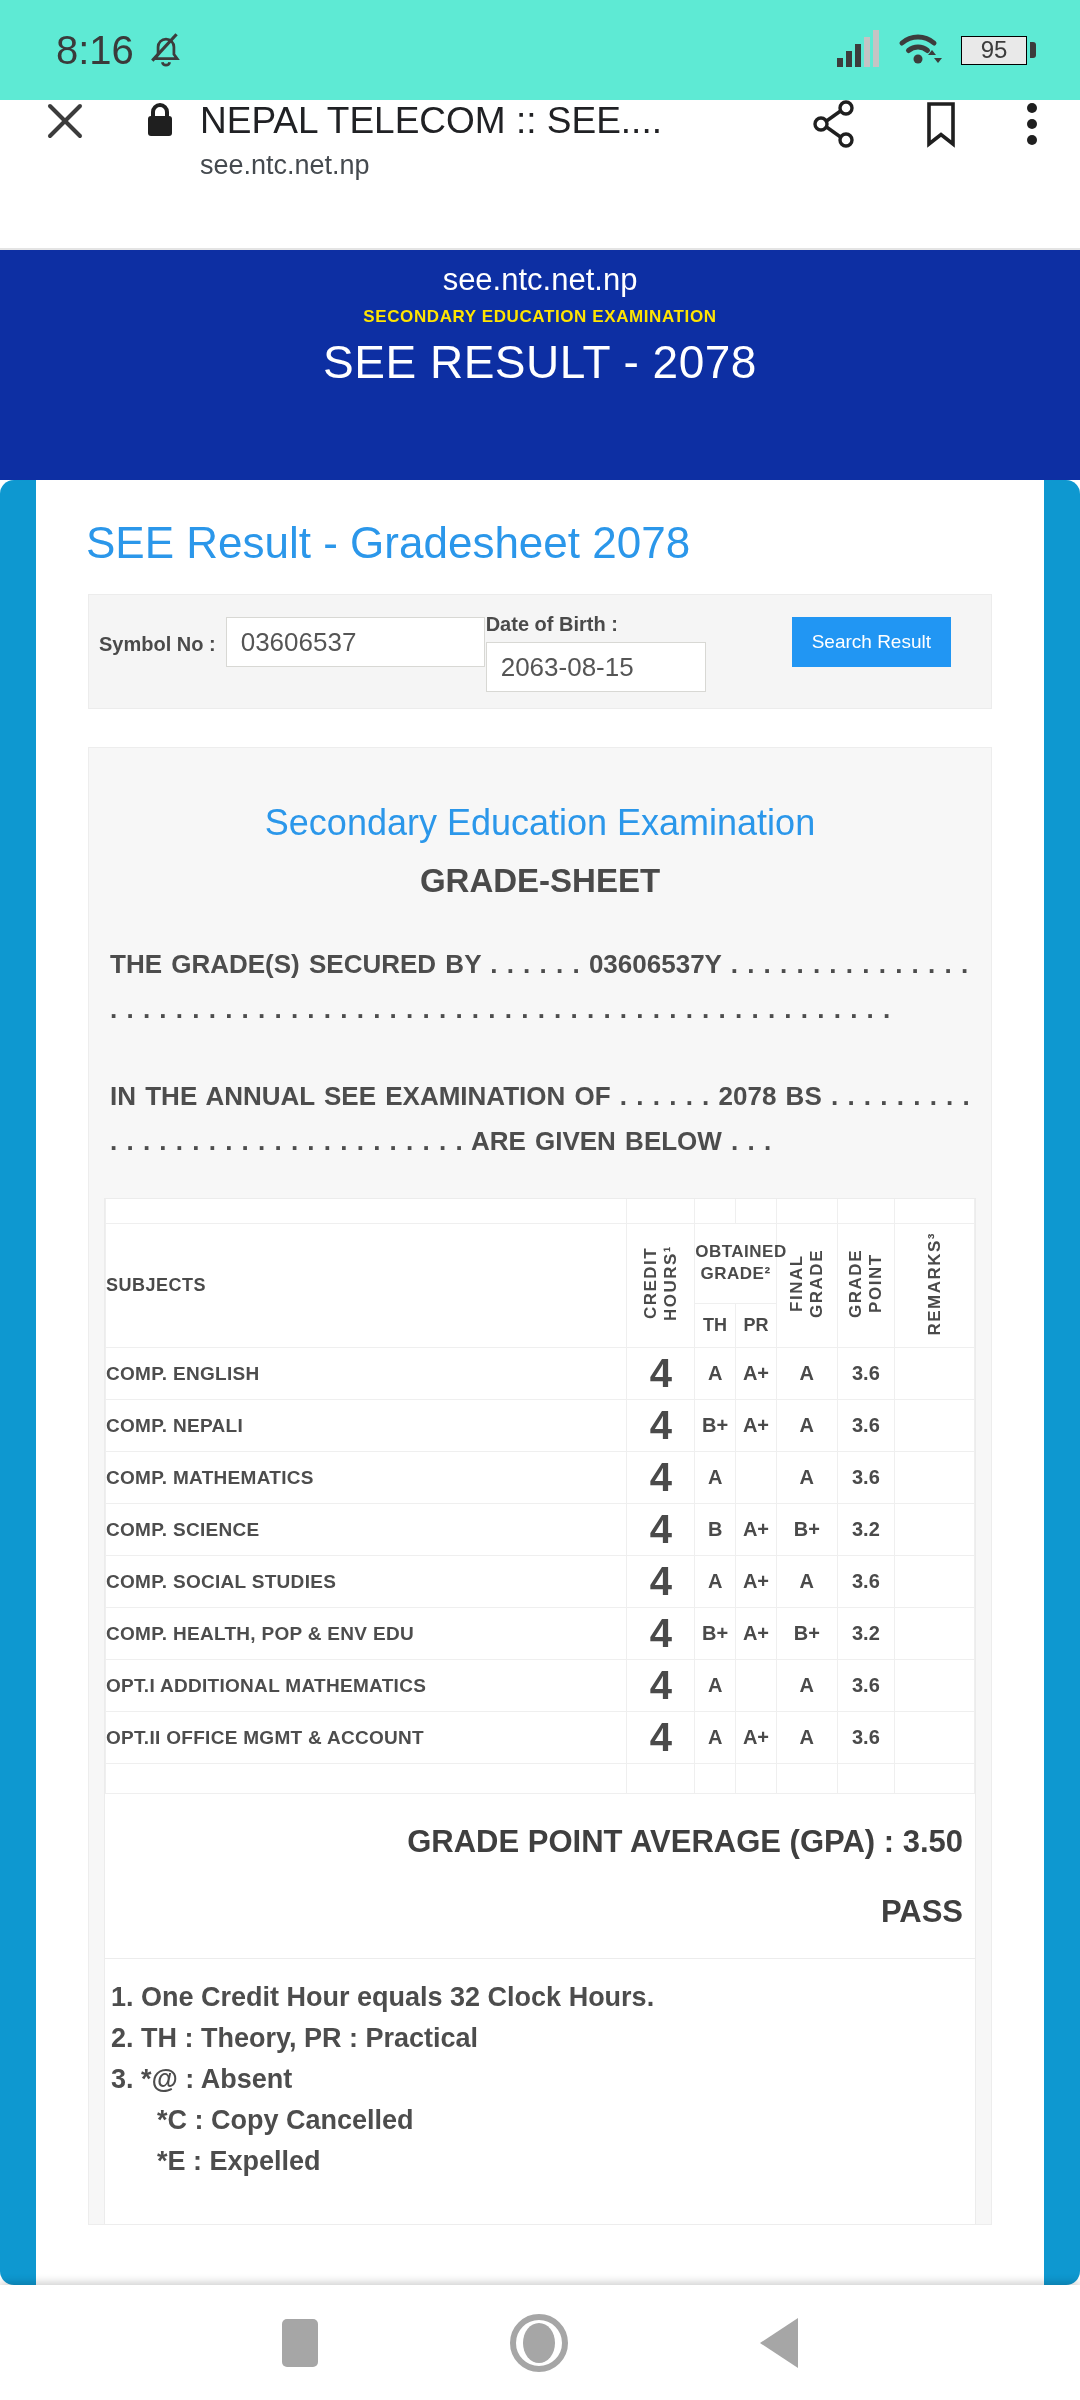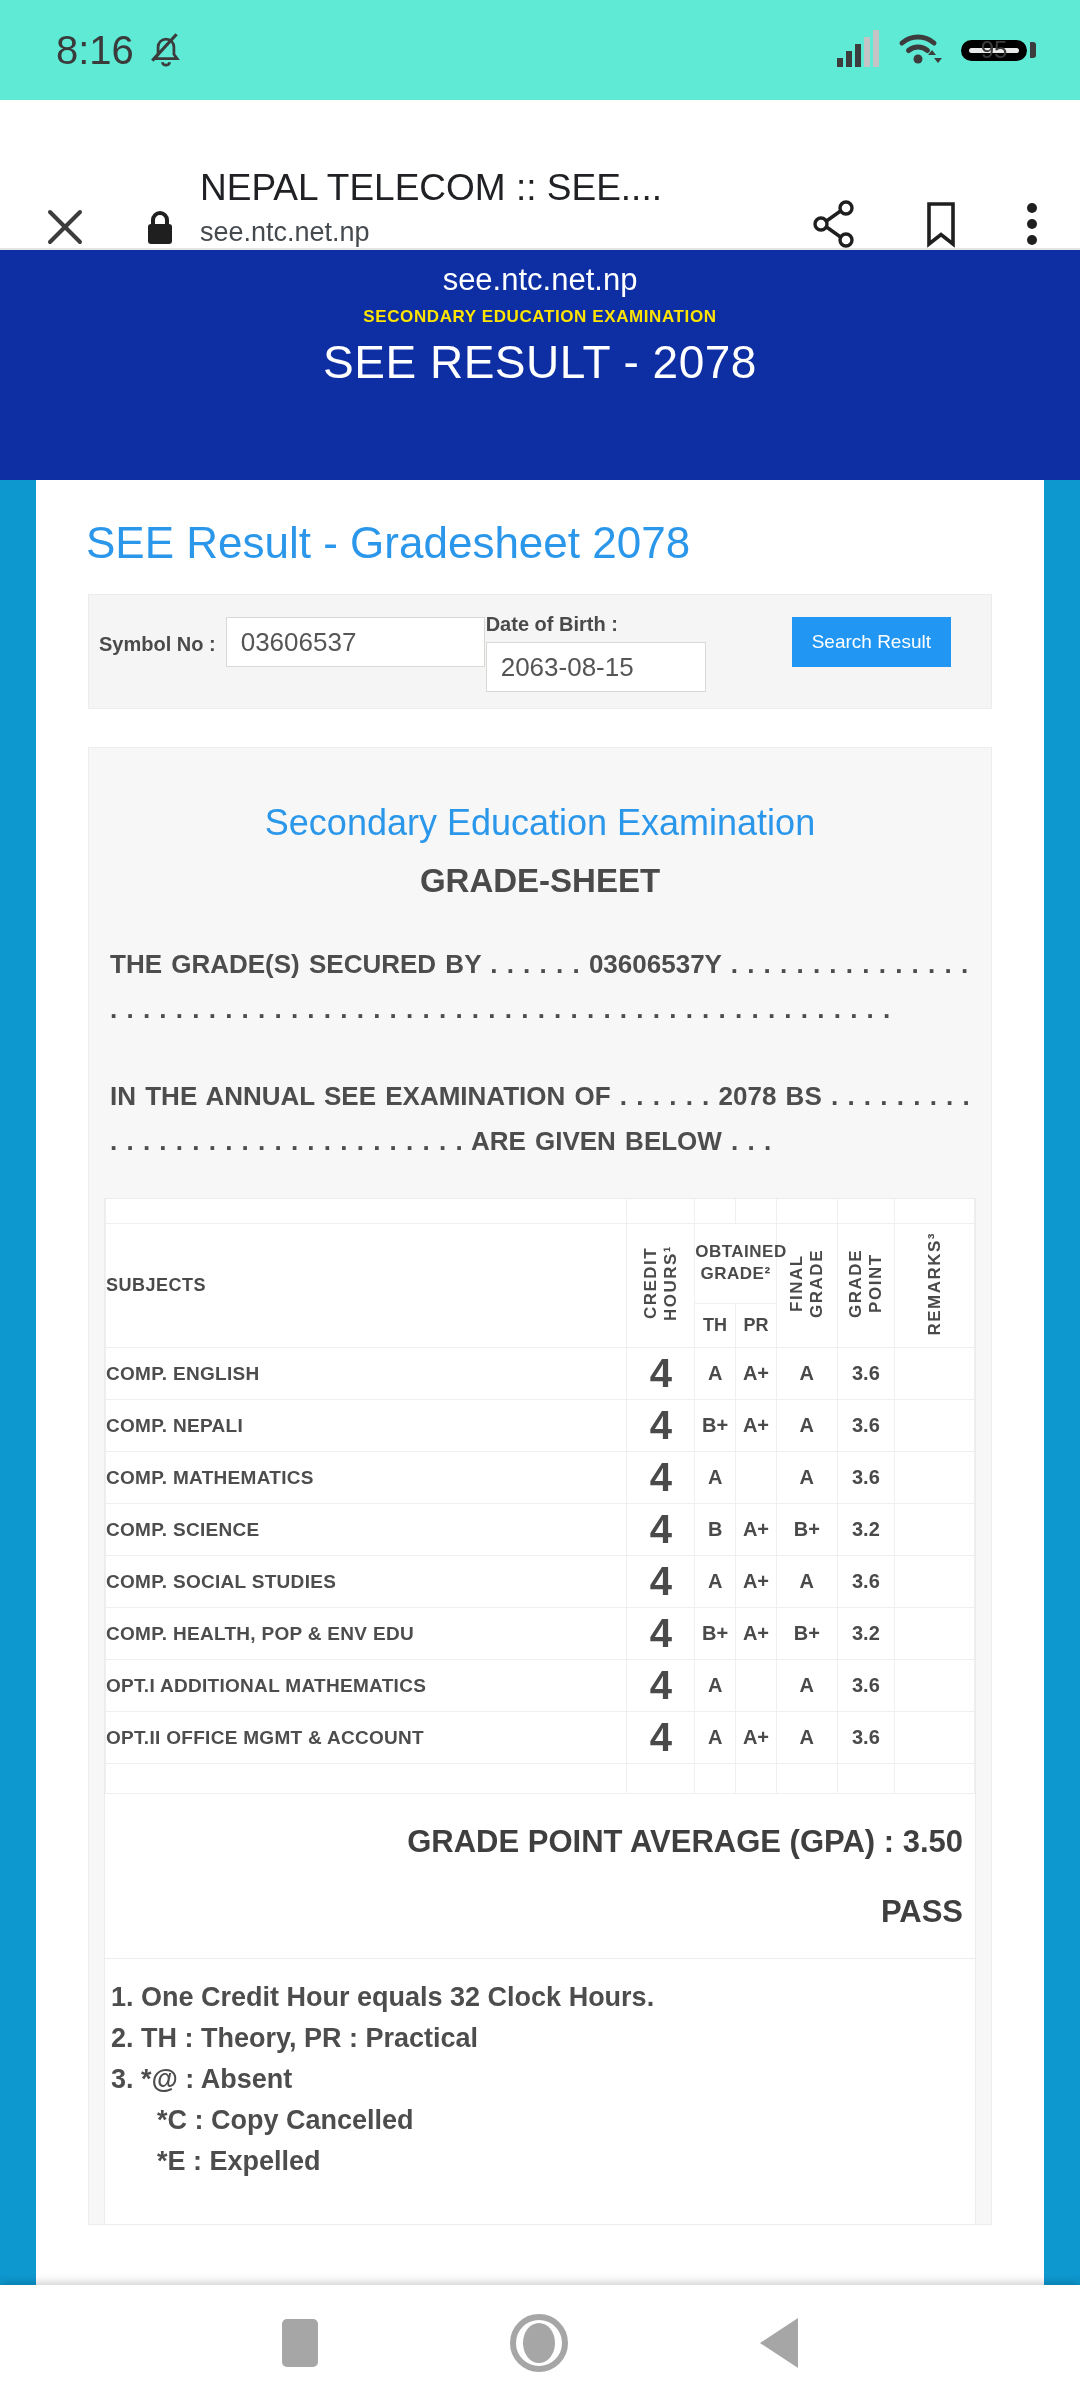--- a/index.html
+++ b/index.html
@@ -6,48 +6,48 @@
     font-family:"Liberation Sans",sans-serif;background:#ffffff;}
   *{box-sizing:border-box;}
 
   
   .status-bar{height:100px;background:#5eead4;display:flex;align-items:center;
     justify-content:space-between;padding:0 44px 0 56px;}
   .sb-left{display:flex;align-items:center;gap:14px;}
   .sb-time{font-size:40px;color:#3a3a3a;}
   .sb-right{display:flex;align-items:center;gap:16px;}
   .battery{display:flex;align-items:center;}
-  .battery-body{width:66px;height:21px;border:8px solid #000000;border-radius:16px;
+  .battery-body{width:66px;height:29px;border:1px solid #000000;border-radius:0;
     background:#e9e9e9;display:flex;align-items:center;justify-content:center;}
   .battery-body span{font-size:24px;color:#3c3c3c;}
   .battery-tip{width:6px;height:16px;background:#3c3c3c;border-radius:0 3px 3px 0;margin-left:3px;}
 
   
   .browser-bar{height:150px;background:#fff;border-bottom:2px solid #e4e4e4;
-    display:flex;align-items:flex-end;padding:0 42px 0 44px;}
+    display:flex;align-items:flex-start;padding:0 42px 0 44px;}
   .bb-title-wrap{margin-left:24px;flex:1;min-width:0;}
   .bb-title{font-size:37px;color:#202124;white-space:nowrap;}
   .bb-url{font-size:27px;color:#454a4f;margin-top:8px;}
   .bb-icon{display:flex;align-items:center;justify-content:center;}
   .bb-lock{margin-left:58px;}
   .bb-right{display:flex;align-items:center;gap:66px;margin-left:20px;}
 
   
   .site-header{height:230px;background:#0d2fa3;display:flex;flex-direction:column;align-items:center;}
   .sh-domain{color:#fff;font-size:31px;margin-top:12px;}
   .sh-sub{color:#ffe400;font-size:17px;font-weight:bold;letter-spacing:.6px;margin-top:9px;}
   .sh-title{color:#fff;font-size:46px;margin-top:8px;letter-spacing:.5px;}
   .nav-bar{margin-top:auto;align-self:stretch;margin-left:42px;margin-right:42px;
     height:80px;background:#1e96e9;display:flex;align-items:stretch;}
   .nav-tab{display:flex;align-items:center;padding:0 28px;color:#fff;font-size:19px;
     font-weight:bold;letter-spacing:2.4px;cursor:pointer;}
   .nav-tab.active{background:#17699e;}
 
   
-  .page-bg{height:1805px;background:#0e98d0;overflow:hidden;}
+  .page-bg{height:1805px;background:#0e98d0;overflow:hidden;border-radius:14px;}
   .content-card{background:#fff;margin:0 36px;height:100%;overflow:hidden;padding-top:24px;}
   .page-title{font-size:44px;color:#2b97ea;font-weight:400;margin:14px 0 0 50px;}
 
   .search-panel{margin:26px 52px 0;background:#f5f5f5;border:1px solid #ececec;
     display:flex;align-items:flex-start;padding:10px 10px 16px;}
   .sp-label{font-size:20px;font-weight:bold;color:#4a4a4a;margin-top:28px;}
   .sp-input{width:259px;height:50px;border:1px solid #d8d8d4;background:#fff;
     font-size:26px;color:#555;padding:0 14px;margin-top:12px;margin-left:10px;outline:none;}
   .dob-group{margin-left:1px;display:flex;flex-direction:column;}
   .dob-group .sp-label2{font-size:20px;font-weight:bold;color:#4a4a4a;margin-top:8px;}

